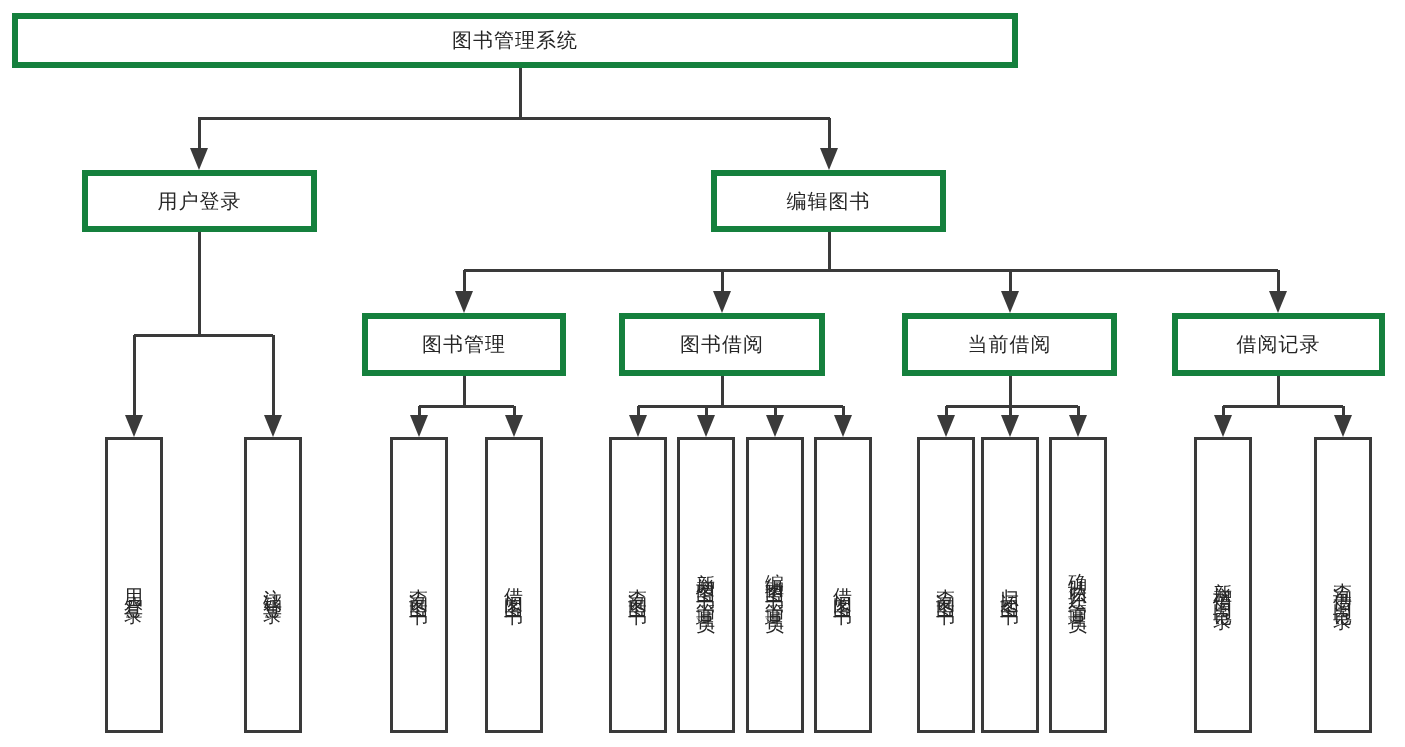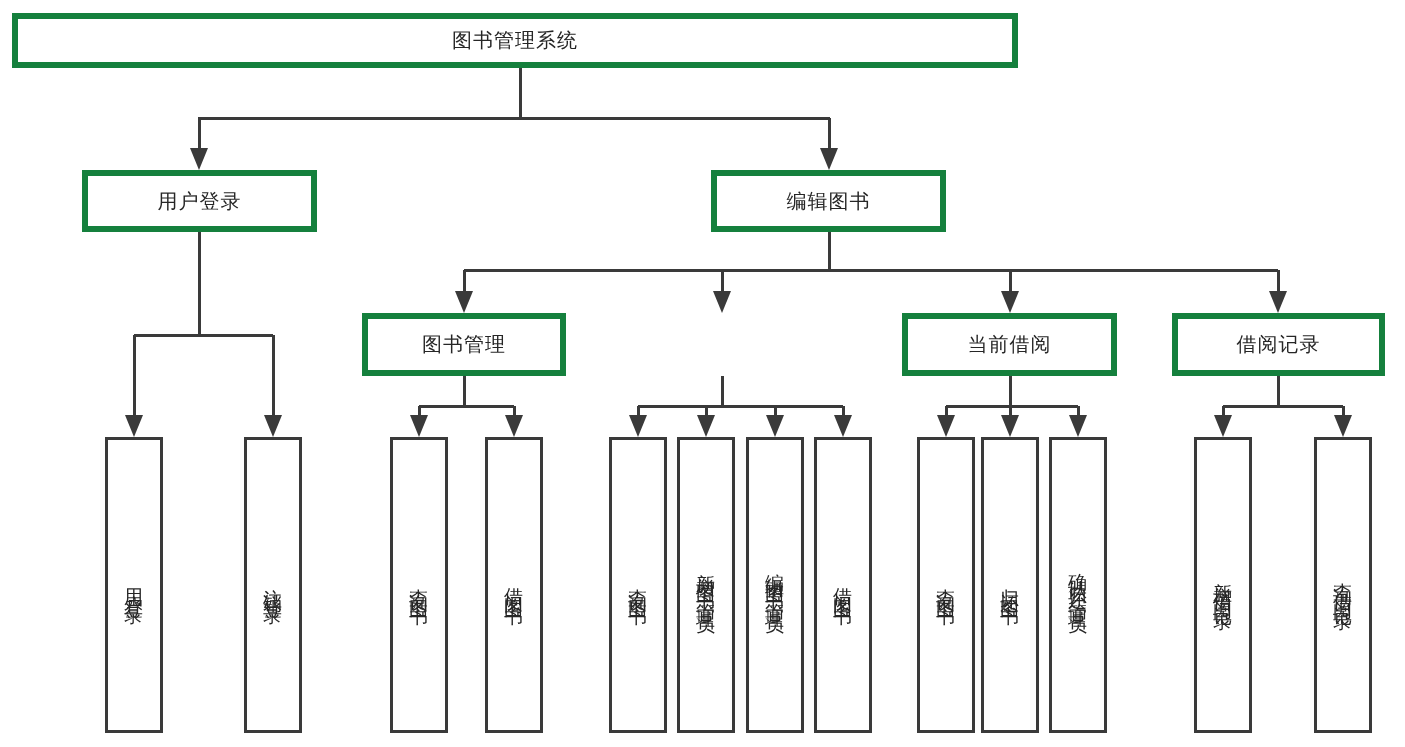--- a/index.html
+++ b/index.html
@@ -60,20 +60,21 @@
 <body>
 
 <div class="canvas">
 
   <div class="box" style="left:12px;top:13px;width:1006px;height:55px;">图书管理系统</div>
 
   <div class="box" style="left:82px;top:170px;width:235px;height:62px;">用户登录</div>
   <div class="box" style="left:711px;top:170px;width:235px;height:62px;">编辑图书</div>
 
   <div class="box" style="left:362px;top:313px;width:204px;height:63px;">图书管理</div>
+  <div class="box" style="left:619px;top:313px;width:206px;height:63px;">图书借阅</div>
   <div class="box" style="left:1172px;top:313px;width:213px;height:63px;">借阅记录</div>
   <div class="box" style="left:902px;top:313px;width:215px;height:63px;">当前借阅</div>
 
   <div class="leaf" style="left:105px;top:437px;">
     <span class="vtext">用户登录</span>
   </div>
   <div class="leaf" style="left:244px;top:437px;">
     <span class="vtext">注销登录</span>
   </div>
 

